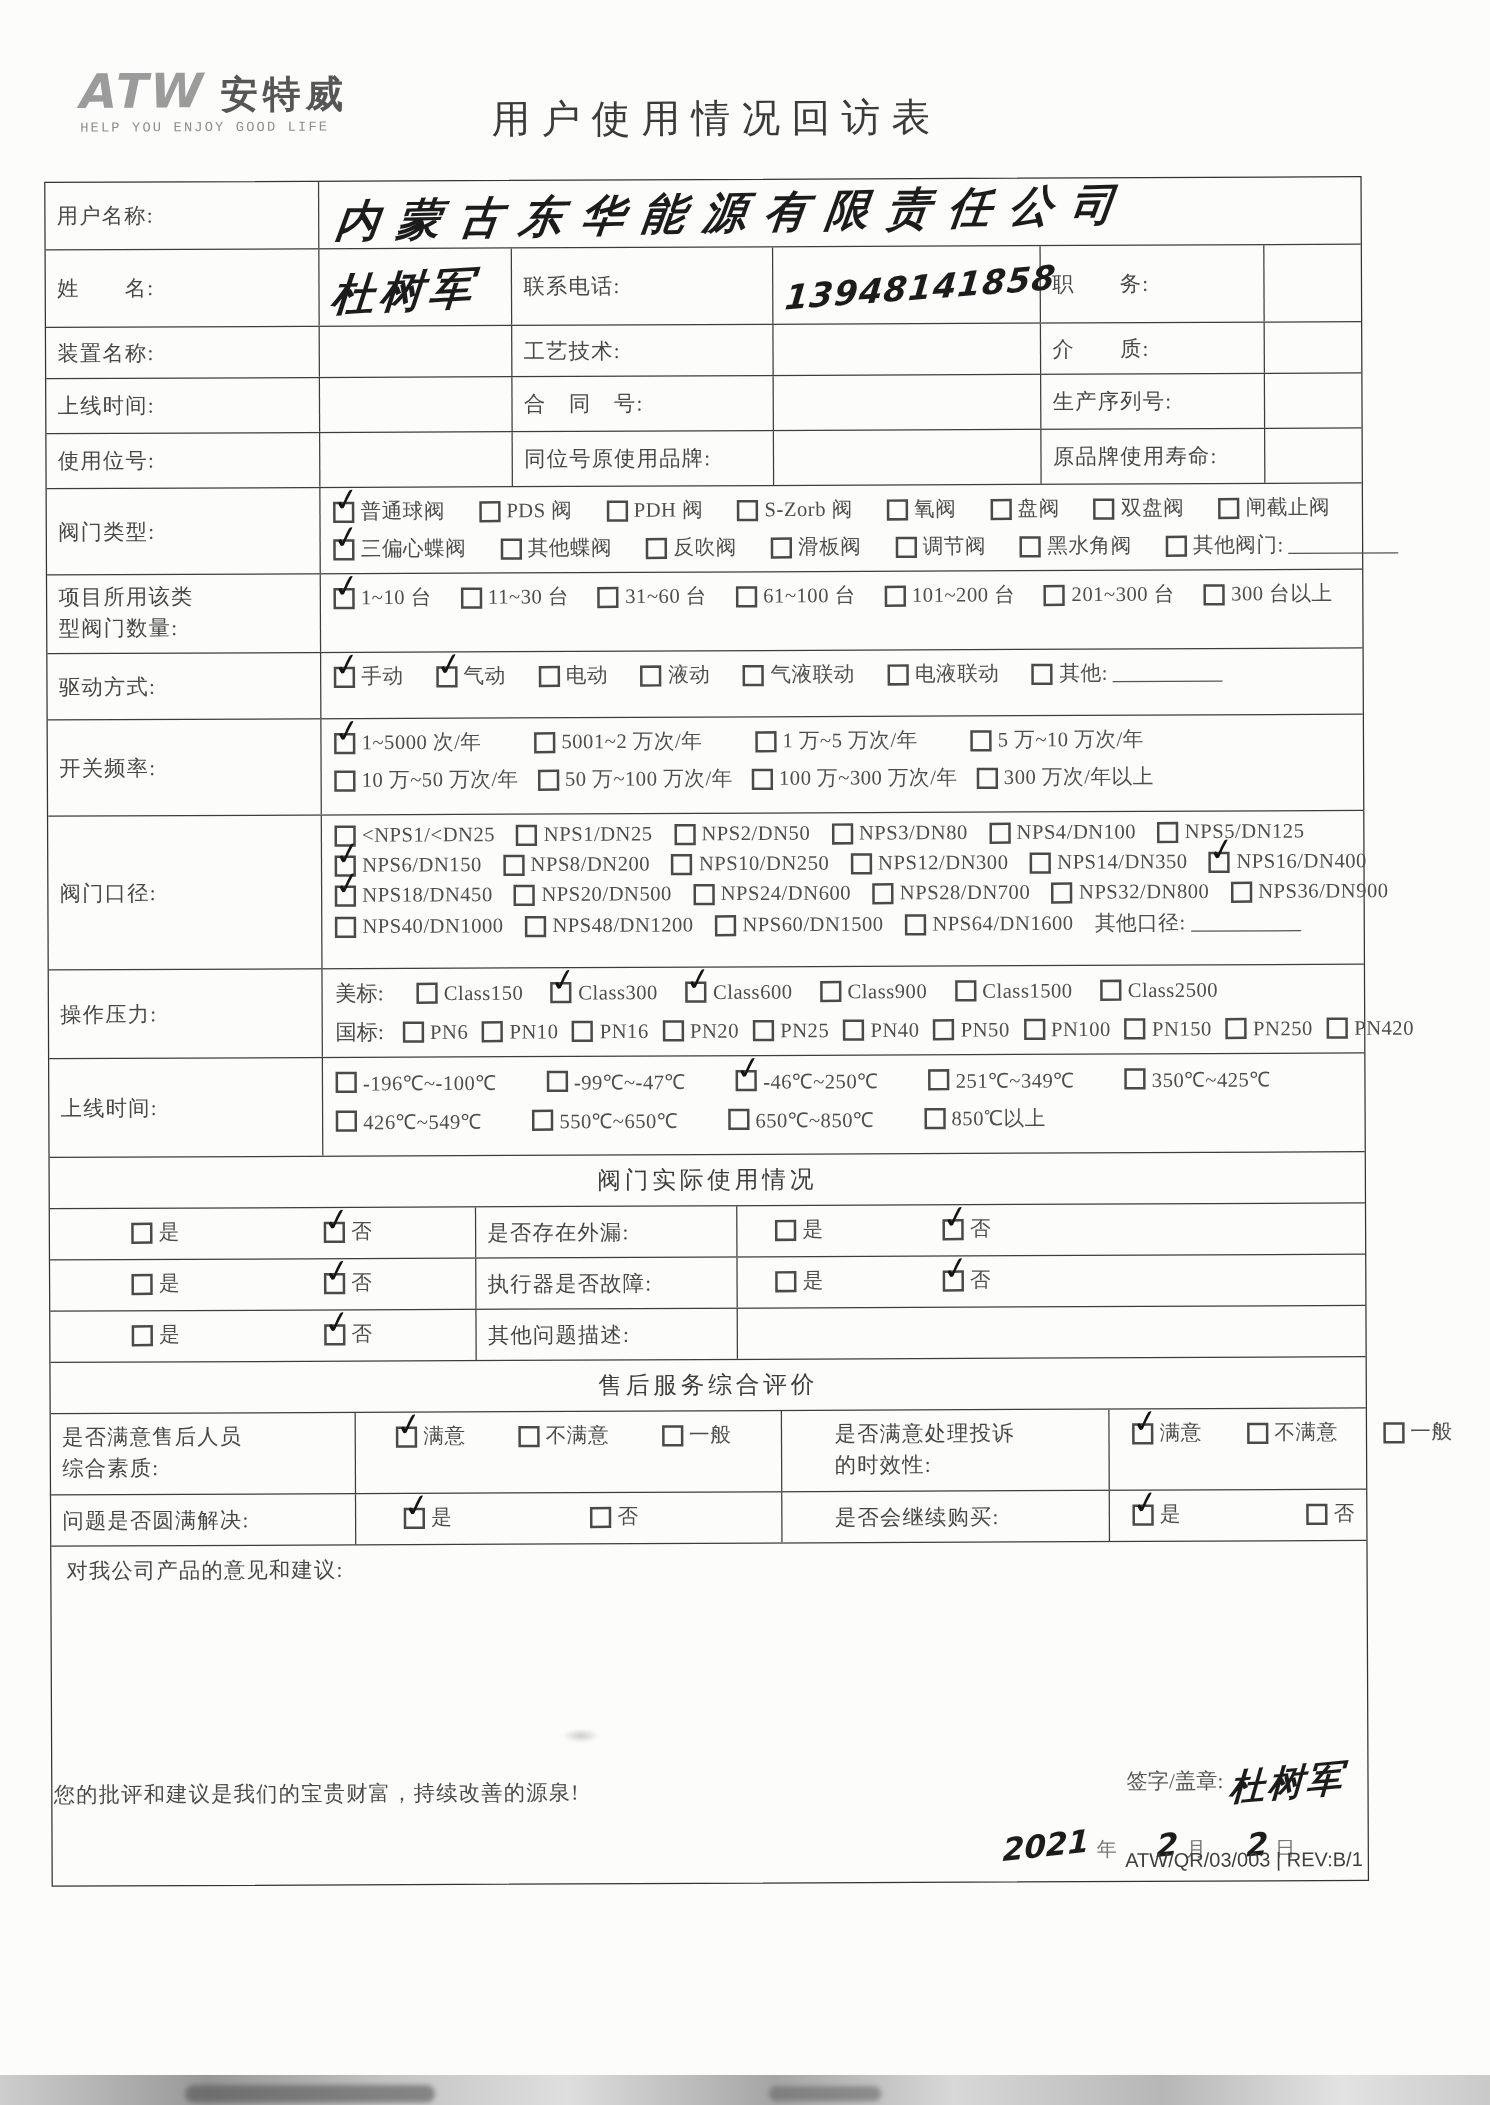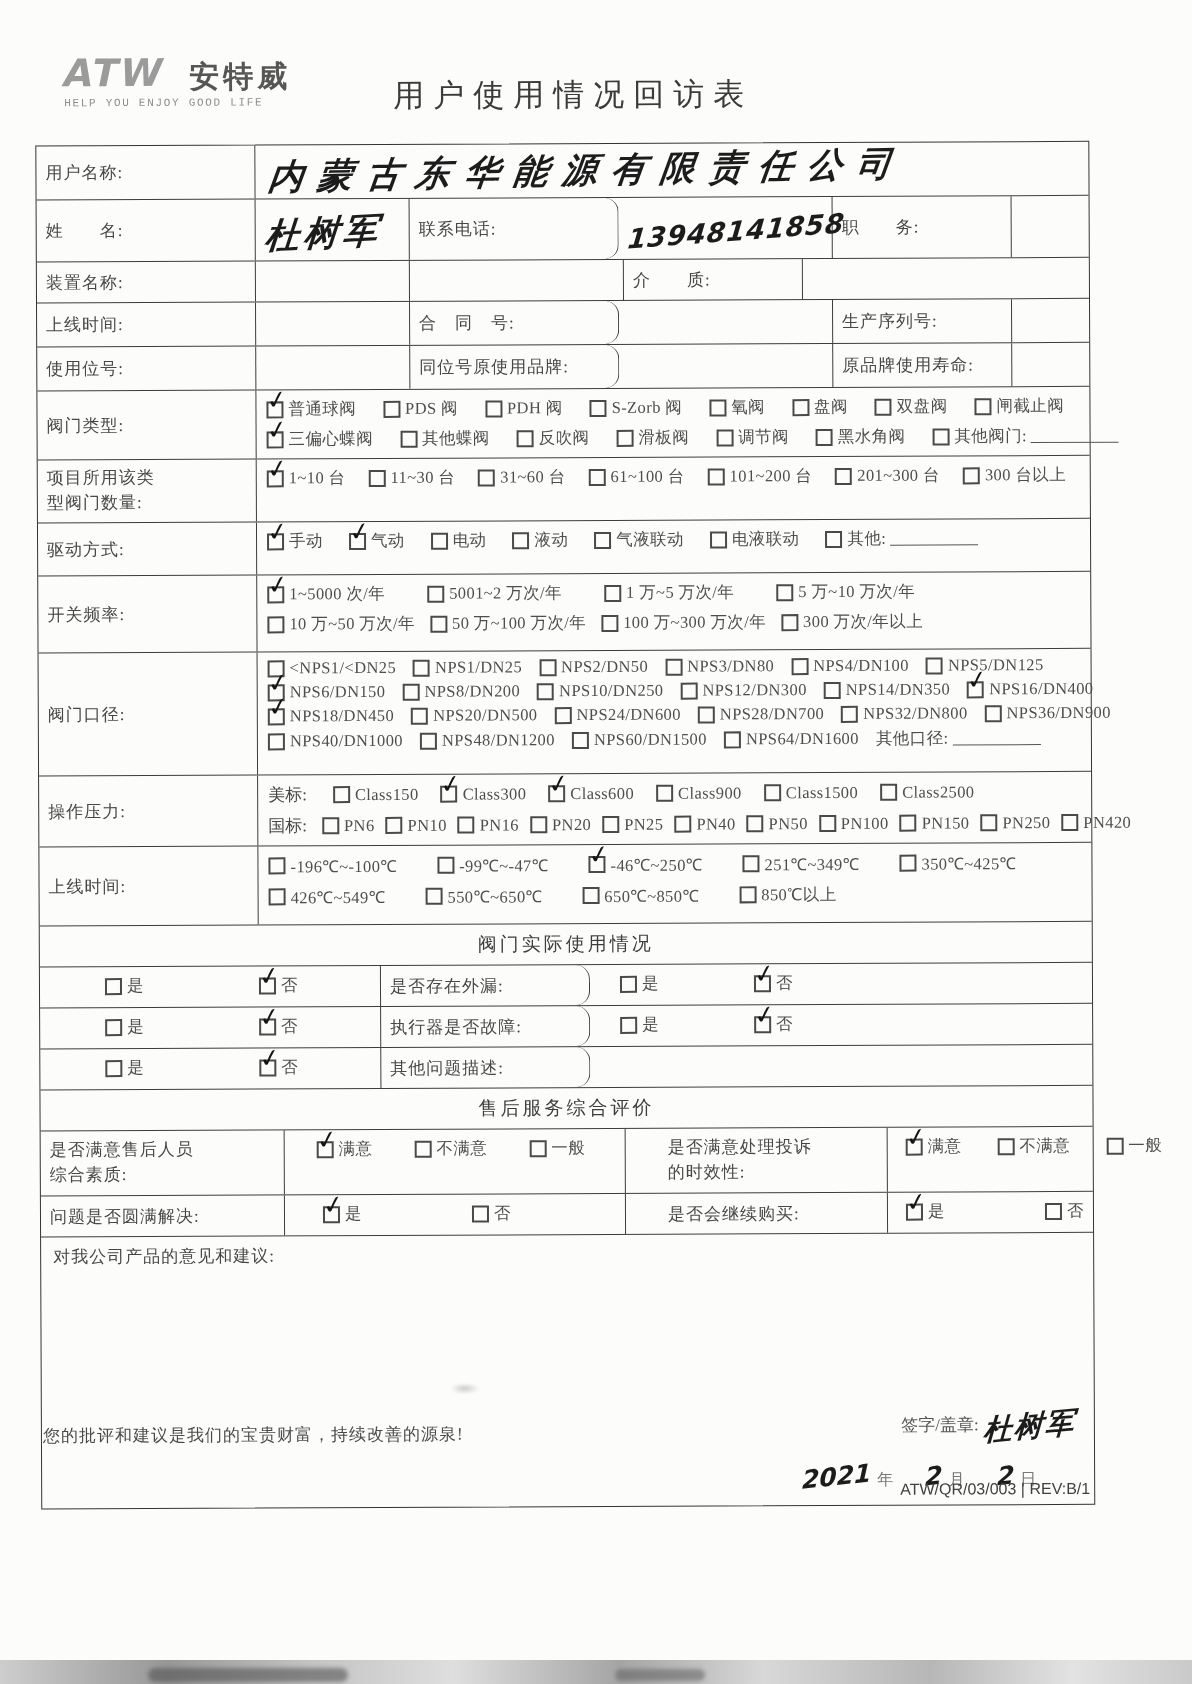--- a/index.html
+++ b/index.html
@@ -6,34 +6,34 @@
   .page{position:relative;width:1192px;height:1684px;background:#fcfcfb;overflow:hidden;
         font-family:"Liberation Serif", serif;color:#444;}
   .sheet{position:absolute;left:0;top:0;right:0;transform:rotate(-0.25deg);}
 
   
   .hdr{position:relative;height:143px;}
   .logo{position:absolute;left:64px;top:52px;}
   .logo-top{display:flex;align-items:flex-end;}
   .logo-mark{font-family:"DejaVu Sans",sans-serif;font-weight:900;font-size:38px;line-height:1;
              color:#9b9b9b;transform:skewX(-12deg);letter-spacing:2px;}
-  .logo-cn{font-size:30px;font-weight:700;color:#565656;letter-spacing:4px;margin-left:25px;line-height:1;}
+  .logo-cn{font-size:30px;font-weight:700;color:#565656;letter-spacing:4px;margin-left:12px;line-height:1;}
   .tagline{font-family:Liberation Mono, monospace;font-size:11px;letter-spacing:1.7px;color:#8e8e8e;margin-top:5px;}
   .title{position:absolute;left:393px;top:74px;font-size:31px;letter-spacing:9px;color:#3b3b3b;}
 
   
   .ftable{position:absolute;left:35px;top:143px;width:1052px;border:1.5px solid #343434;background:transparent;}
   .trow{display:flex;border-bottom:1px solid #3d3d3d;align-items:stretch;}
   .trow:last-child{border-bottom:none;}
   .cell{border-right:1px solid #3d3d3d;padding:3px 9px;display:flex;align-items:center;min-width:0;}
   .cell:last-child{border-right:none;}
   .cell.block{display:block;padding:4px 10px;}
   .lab{color:#474747;font-size:17px;letter-spacing:1px;}
   .grow{flex:1;}
-  .w200{width:200px;flex:none;}.w135{width:135px;flex:none;}.w190{width:190px;flex:none;border-radius:14px;}
+  .w200{width:200px;flex:none;}.w135{width:135px;flex:none;}.w190{width:190px;flex:none;}
   .w195{width:195px;flex:none;}.w160{width:160px;flex:none;}
   .w225{width:225px;flex:none;}.w320{width:320px;flex:none;}.w210{width:210px;flex:none;margin-left:33px;}
   .h47{min-height:47px;}.h42{min-height:42px;}.h40{min-height:40px;}.h43{min-height:43px;}
   .hvt{min-height:62px;}.hq{min-height:62px;}.hd{min-height:52px;}.hf{min-height:76px;}
   .hdi{min-height:122px;}.hp{min-height:58px;}.ht{min-height:78px;}
   .hs1{min-height:64px;}.hs2{min-height:40px;}
   .hu{min-height:40px;}
   .sechdr{justify-content:center;font-size:19px;color:#3e3e3e;letter-spacing:3px;min-height:34px;}
 
   
@@ -130,20 +130,21 @@
       <div class="cell w195">
         <span class="hw hw-phone">13948141858</span>
       </div>
       <div class="cell w160 lab">职　　务:</div>
       <div class="cell grow"></div>
     </div>
 
     <div class="trow h40">
       <div class="cell w200 lab">装置名称:</div>
       <div class="cell w135"></div>
+      <div class="cell w190 lab">工艺技术:</div>
       <div class="cell w195"></div>
       <div class="cell w160 lab">介　　质:</div>
       <div class="cell grow"></div>
     </div>
 
     <div class="trow h43">
       <div class="cell w200 lab">上线时间:</div>
       <div class="cell w135"></div>
       <div class="cell w190 lab">合　同　号:</div>
       <div class="cell w195"></div>

